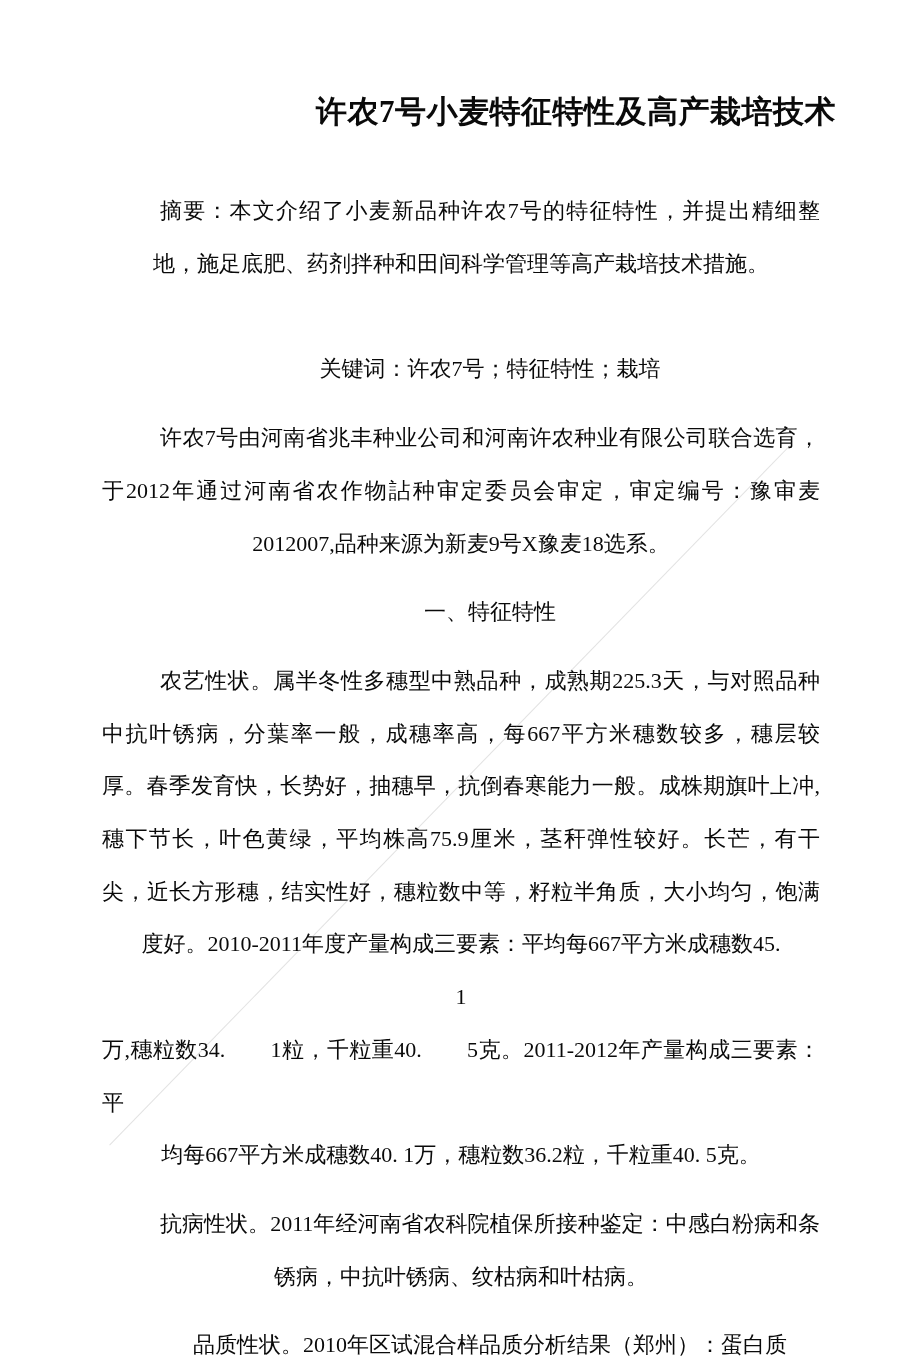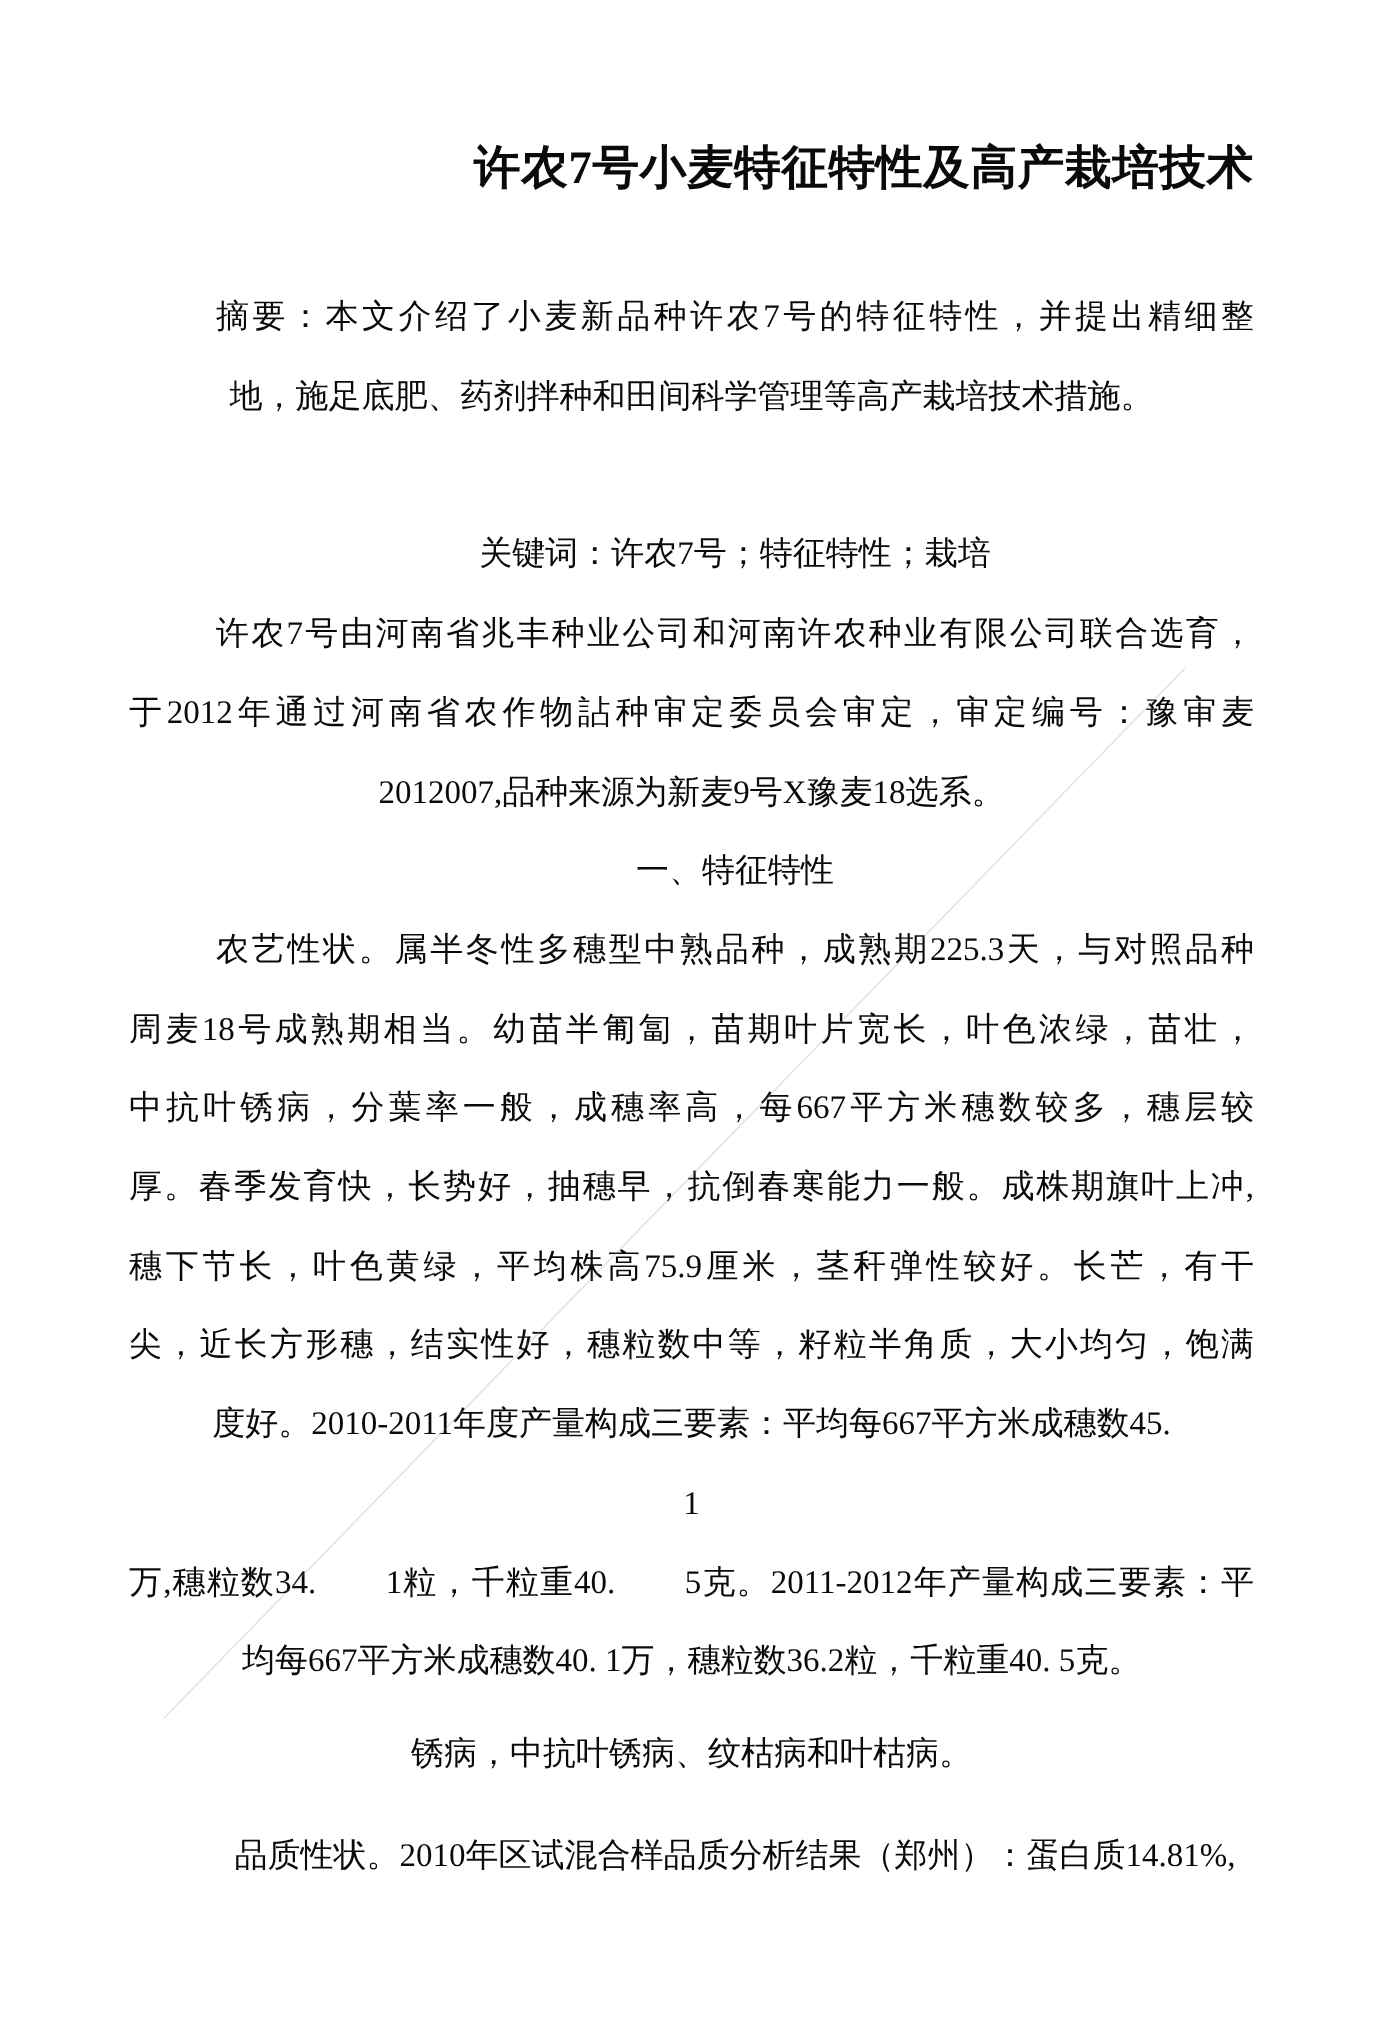--- a/index.html
+++ b/index.html
@@ -28,21 +28,21 @@
     font-size: 31px;
     font-weight: bold;
     line-height: 53px;
     text-align: right;
     letter-spacing: 0.5px;
   }
   .doc-body {
     margin-top: 47px;
     font-size: 22px;
   }
-  .para { margin: 0; }
+  .para { margin: 16px; }
   .line {
     line-height: 52.7px;
     white-space: pre-wrap;
     text-align: center;
   }
   .line.indent { padding-left: 58px; }
   .line.fill {
     text-align: justify;
     text-align-last: justify;
   }
@@ -80,30 +80,30 @@
       <div class="para para-origin">
         <div class="line indent fill">许农7号由河南省兆丰种业公司和河南许农种业有限公司联合选育，</div>
         <div class="line fill">于2012年通过河南省农作物詀种审定委员会审定，审定编号：豫审麦</div>
         <div class="line">2012007,品种来源为新麦9号X豫麦18选系。</div>
       </div>
       <div class="para para-section-heading">
         <div class="line indent">一、特征特性</div>
       </div>
       <div class="para para-agronomic">
         <div class="line indent fill">农艺性状。属半冬性多穗型中熟品种，成熟期225.3天，与对照品种</div>
-        <div class="line fill">周麦18号成熟期相当。幼苗半匍匐，苗期叶片宽长，叶色浓绿，苗壮，</div>
         <div class="line fill">中抗叶锈病，分葉率一般，成穗率高，每667平方米穗数较多，穗层较</div>
         <div class="line fill">厚。春季发育快，长势好，抽穗早，抗倒春寒能力一般。成株期旗叶上冲,</div>
         <div class="line fill">穗下节长，叶色黄绿，平均株高75.9厘米，茎秆弹性较好。长芒，有干</div>
         <div class="line fill">尖，近长方形穗，结实性好，穗粒数中等，籽粒半角质，大小均匀，饱满</div>
         <div class="line">度好。2010-2011年度产量构成三要素：平均每667平方米成穗数45.　　　　　1</div>
         <div class="line fill">万,穗粒数34.　　1粒，千粒重40.　　5克。2011-2012年产量构成三要素：平</div>
         <div class="line">均每667平方米成穗数40. 1万，穗粒数36.2粒，千粒重40. 5克。</div>
       </div>
       <div class="para para-disease">
+        <div class="line indent fill">抗病性状。2011年经河南省农科院植保所接种鉴定：中感白粉病和条</div>
         <div class="line">锈病，中抗叶锈病、纹枯病和叶枯病。</div>
       </div>
       <div class="para para-quality">
         <div class="line indent">品质性状。2010年区试混合样品质分析结果（郑州）：蛋白质14.81%,</div>
       </div>
     </div>
 
   <div class="scan-line"></div>
 </div>
 

